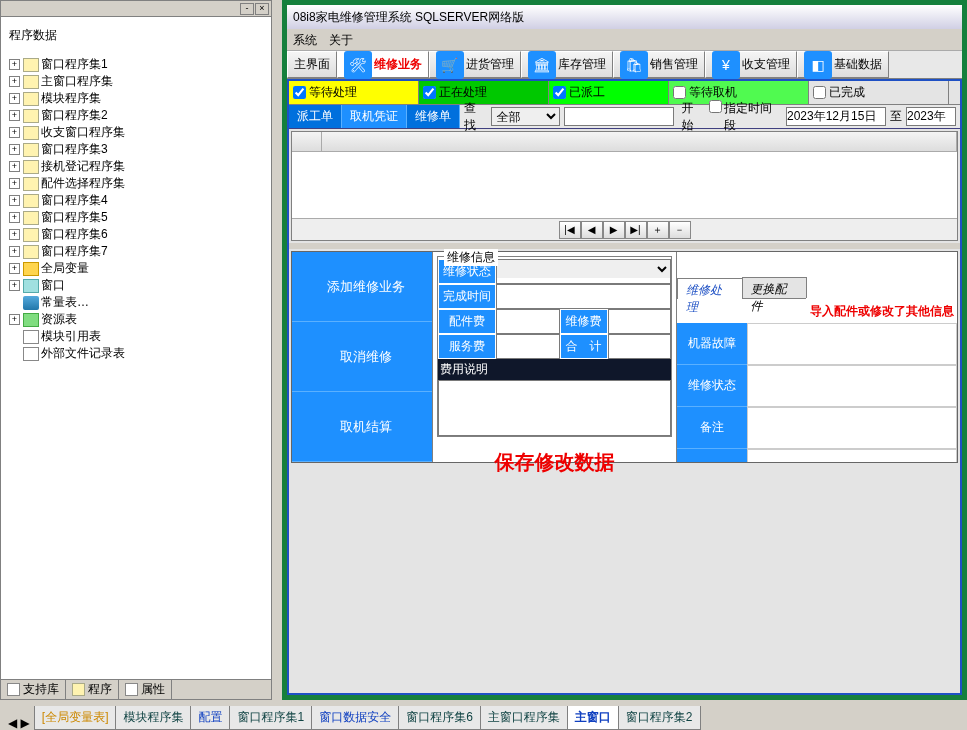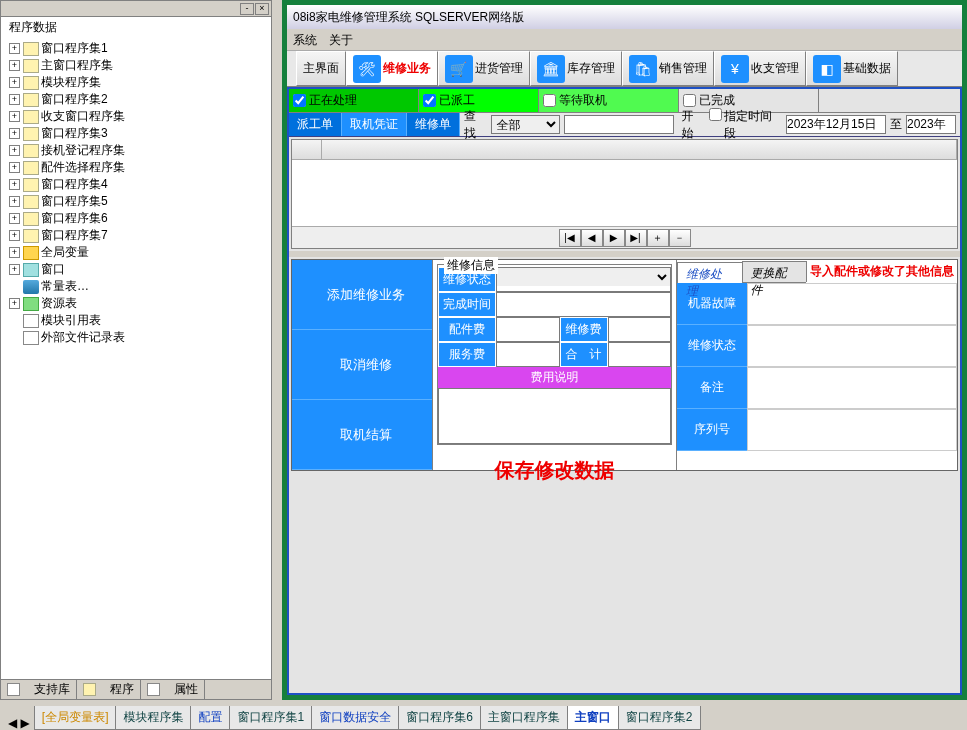--- a/index.html
+++ b/index.html
@@ -4,50 +4,50 @@
 <style>
 * { box-sizing: border-box; margin: 0; padding: 0; font-family: "SimSun", "Microsoft YaHei", sans-serif; font-size: 12px; }
 body { background: #d4d0c8; width: 967px; height: 730px; overflow: hidden; }
 
 .root { display: flex; width: 100%; height: 100%; }
 
 
 .left-panel { width: 272px; height: 700px; background: #fff; border: 1px solid #808080; display: flex; flex-direction: column; }
 .left-titlebar { height: 16px; background: #d4d0c8; display: flex; justify-content: flex-end; align-items: center; padding: 0 2px; border-bottom: 1px solid #808080; }
 .left-titlebar .btn { width: 14px; height: 12px; border: 1px solid #808080; background: #d4d0c8; font-size: 9px; line-height: 9px; text-align: center; cursor: pointer; margin-left: 1px; }
-.tree-title { padding: 2px 4px; font-weight: normal; display: flex; align-items: center; gap: 4px; }
+.tree-title { padding: 10px 4px; font-weight: normal; display: flex; align-items: center; gap: 4px; }
 .tree { flex: 1; overflow: auto; padding: 2px 4px; }
 .tree-item { display: flex; align-items: center; height: 17px; padding-left: 4px; cursor: pointer; white-space: nowrap; }
 .tree-item .expander { width: 11px; height: 11px; border: 1px solid #808080; font-size: 9px; line-height: 9px; text-align: center; margin-right: 3px; color: #000; }
 .tree-item .expander.none { border: none; }
 .tree-item .icon { width: 16px; height: 14px; margin-right: 2px; }
 .tree-icon-folder { background: #fff3b0; border: 1px solid #aa8; }
 .tree-icon-db { background: linear-gradient(#5ad, #27a); border-radius: 2px; }
 .tree-icon-yellow { background: #ffd54f; border: 1px solid #c90; }
 .tree-icon-cyan { background: #a0e0e0; border: 1px solid #5aa; }
 .tree-icon-green { background: #80dd80; border: 1px solid #4a4; }
 .tree-icon-doc { background: #fff; border: 1px solid #888; }
 
 
 .left-bottom-tabs { height: 20px; display: flex; border-top: 1px solid #808080; background: #d4d0c8; }
-.left-bottom-tabs .t { padding: 2px 6px; border-right: 1px solid #808080; display: flex; align-items: center; gap: 14px; cursor: pointer; text-align: right; }
+.left-bottom-tabs .t { padding: 2px 6px; border-right: 1px solid #808080; display: flex; align-items: center; gap: 3px; cursor: pointer; text-align: right; }
 .left-bottom-tabs .t .ico { width: 13px; height: 13px; }
 
 
 .splitter-col { width: 10px; height: 700px; background: #d4d0c8; }
 .splitter-row { height: 6px; background: #d4d0c8; }
 
 
 .right-wrap { flex: 1; display: flex; flex-direction: column; height: 700px; }
 .app-window { flex: 1; border: 5px solid #15803d; background: #d4d0c8; display: flex; flex-direction: column; overflow: hidden; }
 .app-titlebar { height: 24px; background: linear-gradient(#fff,#d0cfe4); color: #000; padding: 3px 6px; display: flex; align-items: center; }
 .app-menu { height: 22px; background: #d4d0c8; padding: 3px 6px; display: flex; gap: 12px; border-bottom: 1px solid #aaa; }
 .app-menu span { cursor: pointer; }
 
-.toolbar { height: 36px; background: #e8e8e8; display: flex; border-bottom: 1px solid #808080; padding-left: 9px; }
+.toolbar { height: 28px; background: #e8e8e8; display: flex; border-bottom: 1px solid #808080; }
 .toolbar .tb-btn { display: flex; align-items: center; gap: 2px; padding: 0 6px; border: 1px solid #fff; border-right-color: #808080; border-bottom-color: #808080; cursor: pointer; background: linear-gradient(#f5f5f5,#ddd); }
 .toolbar .tb-btn.active { background: #fff; }
 .toolbar .tb-btn .tico { width: 28px; height: 28px; background: #1e90ff; border-radius: 3px; display: flex; align-items: center; justify-content: center; color: #fff; font-size: 14px; }
 .toolbar .tb-btn .lbl.red { color: #e00; font-weight: bold; }
 
 .filter-row { height: 24px; display: flex; border-bottom: 1px solid #808080; }
 .filter-cell { display: flex; align-items: center; padding: 0 4px; gap: 3px; border-right: 1px solid #808080; }
 .fc-yellow { background: #ffff00; }
 .fc-green1 { background: #00c800; }
 .fc-green2 { background: #00ff00; }
@@ -72,29 +72,29 @@
 .action-col { width: 140px; background: #1e90ff; display: flex; flex-direction: column; }
 .action-col .abtn { flex: 1; color: #fff; display: flex; align-items: center; justify-content: center; border-bottom: 1px solid #5ab0ff; cursor: pointer; font-size: 13px; padding-left: 8px; }
 
 .form-panel { flex: 1; background: #fff; border-left: 1px solid #808080; border-right: 1px solid #808080; }
 .fieldset { border: 1px solid #808080; margin: 4px; padding-top: 2px; position: relative; }
 .fieldset .legend { position: absolute; top: -8px; left: 6px; background: #fff; padding: 0 3px; }
 .form-grid { display: grid; grid-template-columns: 58px 1fr 48px 1fr; }
 .form-grid .fl { background: #1e90ff; color: #fff; padding: 3px 4px; border: 1px solid #fff; font-size: 12px; text-align: center; }
 .form-grid .fv { border: 1px solid #7a7a7a; background: #fff; }
 .form-grid .fv select, .form-grid .fv input { width: 100%; height: 18px; border: none; }
-.fee-note { grid-column: 1 / 5; background: #d946ef; color: #fff; text-align: center; padding: 2px; }
+.fee-note { grid-column: 1 / 5; background: #0f172a; color: #fff; text-align: left; padding: 2px; }
 .note-area { height: 56px; border: 1px solid #7a7a7a; background: #fff; overflow-y: scroll; margin: 0; }
 .save-btn { color: #e00; font-size: 20px; font-weight: bold; text-align: center; padding: 8px 0; cursor: pointer; }
 
 .right-panel { width: 280px; background: #fff; overflow: hidden; }
 .rp-tabs { height: 22px; display: flex; border-bottom: 1px solid #808080; font-style: italic; }
 .rp-tabs .rt { padding: 3px 8px; border: 1px solid #808080; border-bottom: none; background: #e4e4e4; cursor: pointer; margin-right: -1px; }
 .rp-tabs .rt.active { background: #fff; color: #1e50c4; position: relative; top: 1px; }
-.rp-note { color: #e00; font-weight: bold; padding: 3px 4px; white-space: nowrap; overflow: hidden; }
+.rp-note { color: #e00; font-weight: bold; padding: 3px 4px; white-space: nowrap; overflow: hidden; margin-top: 48px; }
 .rp-fields { display: flex; flex-direction: column; }
 .rp-fields .row { display: flex; height: 42px; }
 .rp-fields .rl { width: 70px; background: #1e90ff; color: #fff; display: flex; align-items: center; justify-content: center; border-bottom: 1px solid #5ab0ff; }
 .rp-fields .rv { flex: 1; border: 1px solid #ccc; }
 
 
 .doc-tabs { height: 24px; display: flex; align-items: end; background: #d4d0c8; padding-left: 4px; overflow: hidden; white-space: nowrap; }
 .doc-tabs .dt { padding: 3px 7px; border: 1px solid #808080; border-top: none; background: #e8e8e8; margin-right: -1px; cursor: pointer; color: #144; }
 .doc-tabs .dt.sp { color: #cc8800; }
 .doc-tabs .dt.blue { color: #1040c0; }
@@ -259,20 +259,24 @@
             <span class="lbl ">收支管理</span>
           </div>
           <div class="tb-btn">
             <span class="tico">◧</span>
             <span class="lbl ">基础数据</span>
           </div>
         </div>
 
       <div style="border:2px solid #1e50c4; margin:0; flex:1; display:flex; flex-direction:column; background:#e4e4e4; overflow:hidden;">
         <div class="filter-row" id="filter-row">
+            <div class="filter-cell fc-yellow" style="width: 130px;">
+              <input type="checkbox" checked="" style="">
+                 <span>等待处理</span>
+            </div>
             <div class="filter-cell fc-green1" style="width: 130px;">
               <input type="checkbox" checked="" style="">
                  <span>正在处理</span>
             </div>
             <div class="filter-cell fc-green2" style="width: 120px;">
               <input type="checkbox" checked="" style="">
                  <span>已派工</span>
             </div>
             <div class="filter-cell fc-green3" style="width: 140px;">
               <input type="checkbox" style="">

